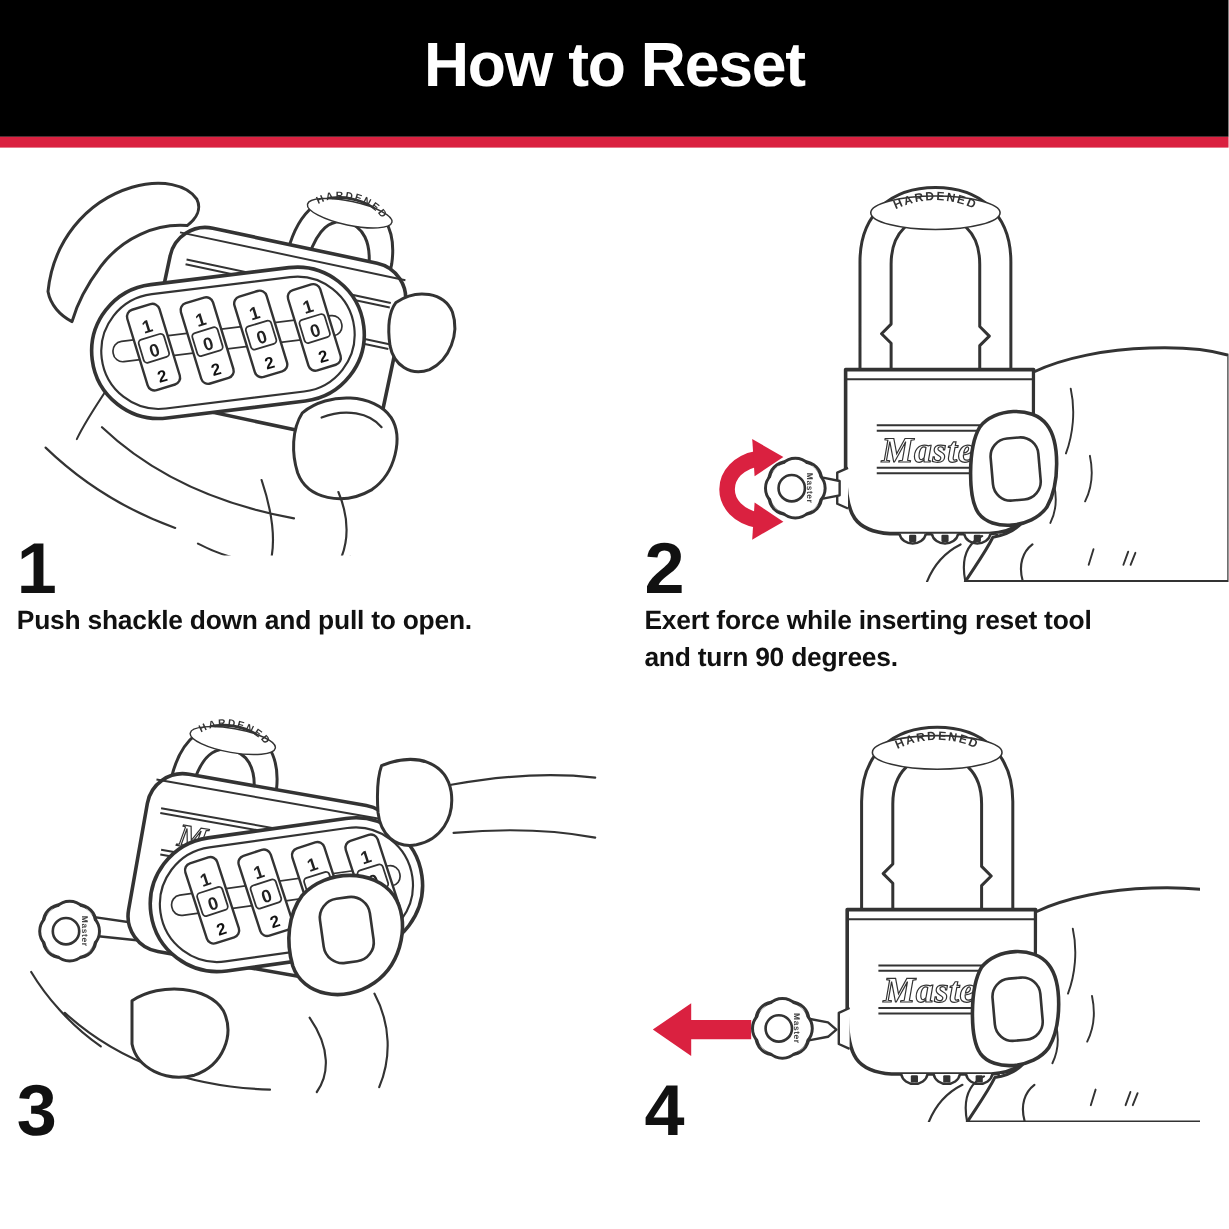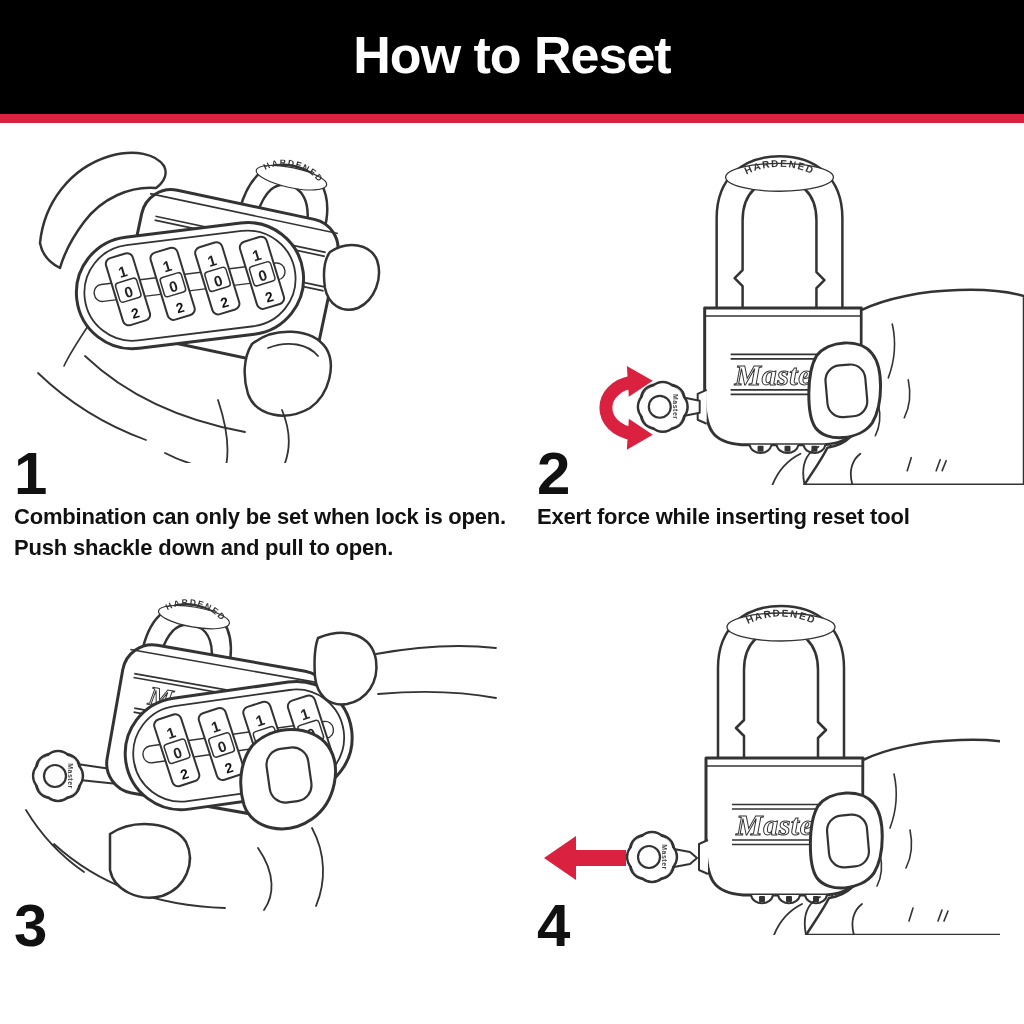--- a/index.html
+++ b/index.html
@@ -251,26 +251,26 @@
       <path class="lns" stroke-width="1.6" d="M357,318 L353,331 M386,320 L382,331 M392,321 L388,331"></path>
       <path class="lns" stroke-width="1.8" d="M250,345 C246,325 252,313 264,307 M298,345 C294,331 298,320 306,314 M218,345 C224,330 234,320 246,314"></path>
 
       <path class="ln" stroke-width="3" d="M262,216 C274,200 306,198 318,214 C329,228 329,264 318,283 C305,301 272,303 261,288 C252,275 252,233 262,216 Z"></path>
       <rect class="lnt" stroke-width="2.2" x="272" y="225" width="40" height="52" rx="15" transform="rotate(-5 292 251)"></rect>
     </g>
   </svg>
 
   <div class="step-num" style="left:14px;top:444px">1</div>
   <div class="step-text" style="left:14px;top:502px;width:515px">
-    <div class="step-line">Combination can only be set when lock is open.</div>
     <div class="step-line">Push shackle down and pull to open.</div>
   </div>
 
   <div class="step-num" style="left:537px;top:444px">2</div>
   <div class="step-text" style="left:537px;top:502px;width:480px">
     <div class="step-line">Exert force while inserting reset tool</div>
+    <div class="step-line">and turn 90 degrees.</div>
   </div>
 
   <div class="step-num" style="left:14px;top:896px">3</div>
 
   <div class="step-num" style="left:537px;top:896px">4</div>
 
 </div>
 
 </body></html>

